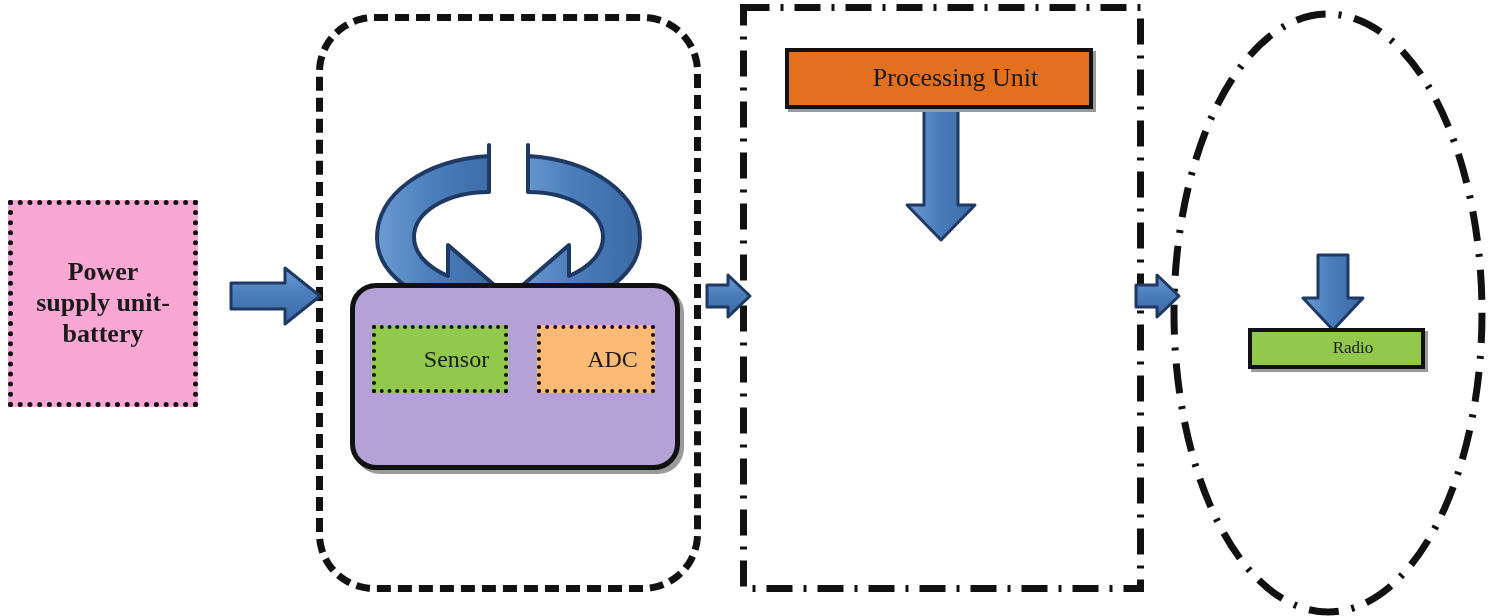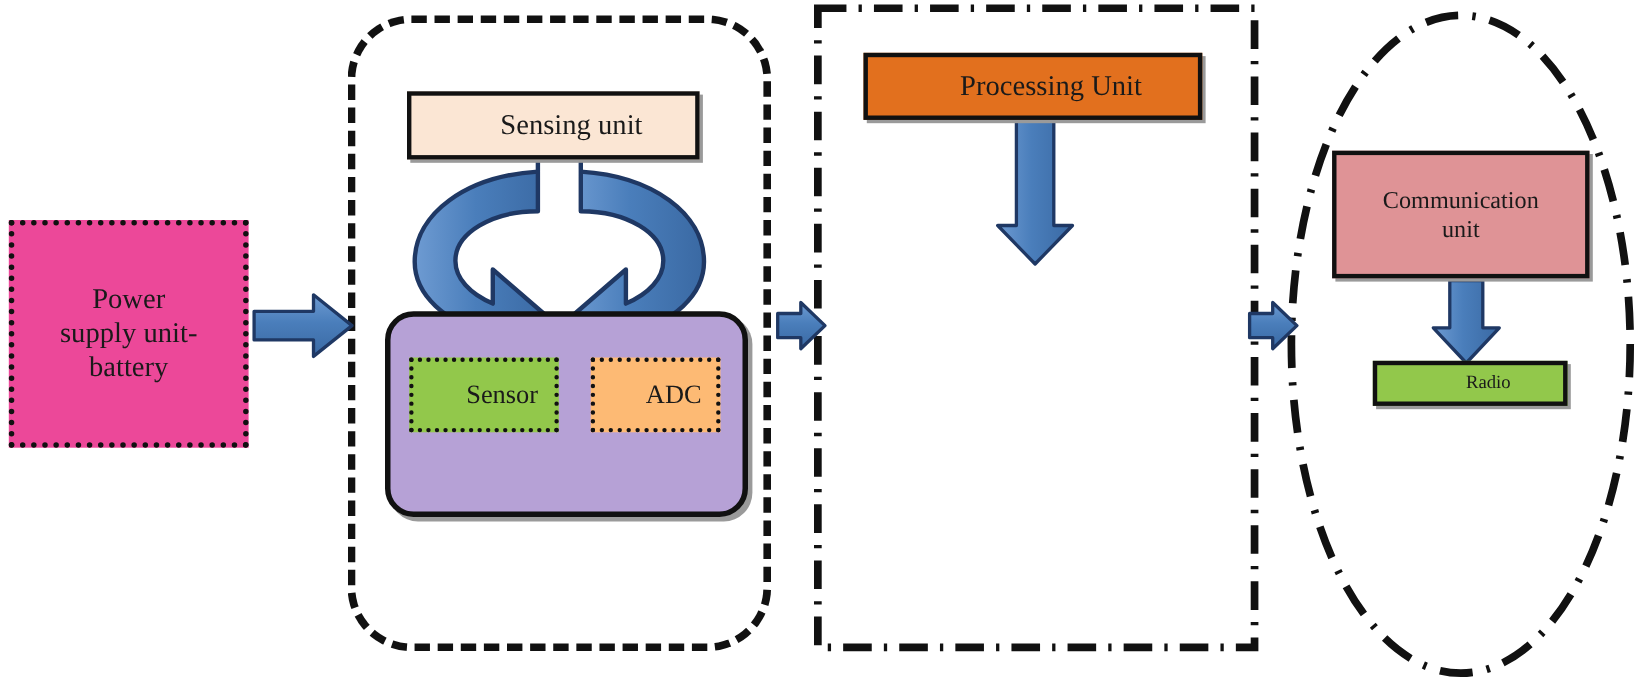--- a/index.html
+++ b/index.html
@@ -59,26 +59,27 @@
     top: 10px;
     width: 320px;
     height: 606px;
     box-sizing: border-box;
   }
 
   
   #power-box {
     left: 8px;
     top: 200px;
-    width: 218px;
+    width: 190px;
     height: 207px;
-    background: #ec4899;
+    background: #f9a8d4;
     border: 5px dotted #111111;
     font-size: 26px;
     padding: 0 10px;
+    font-weight: bold;
   }
   #sensing-box {
     left: 370px;
     top: 83px;
     width: 266px;
     height: 62px;
     background: #FBE6D4;
     border: 4px solid #111111;
     font-size: 26px;
     box-shadow: 3px 3px 0 #9a9a9a;
@@ -246,29 +247,26 @@
 
     <g>
       <path d="M1318,255 L1348,255 L1348,298 L1363,298 L1333,330 L1303,298 L1318,298 Z" fill="url(#blueGradH)" stroke="#1F3864" stroke-width="3" stroke-linejoin="round"></path>
     </g>
   </svg>
 
   <div class="node mline" id="power-box">Power
 supply unit-
 battery</div>
 
-  <div class="node" id="sensing-box">Sensing unit</div>
 
   <div class="node" id="sensor-panel"></div>
 
   <div class="node" id="sensor-box">Sensor</div>
 
   <div class="node" id="adc-box">ADC</div>
 
   <div class="node" id="processing-box">Processing Unit</div>
 
 
-  <div class="node mline" id="comm-box">Communication
-unit</div>
 
   <div class="node" id="radio-box">Radio</div>
 
 </div>
 
 </body></html>

